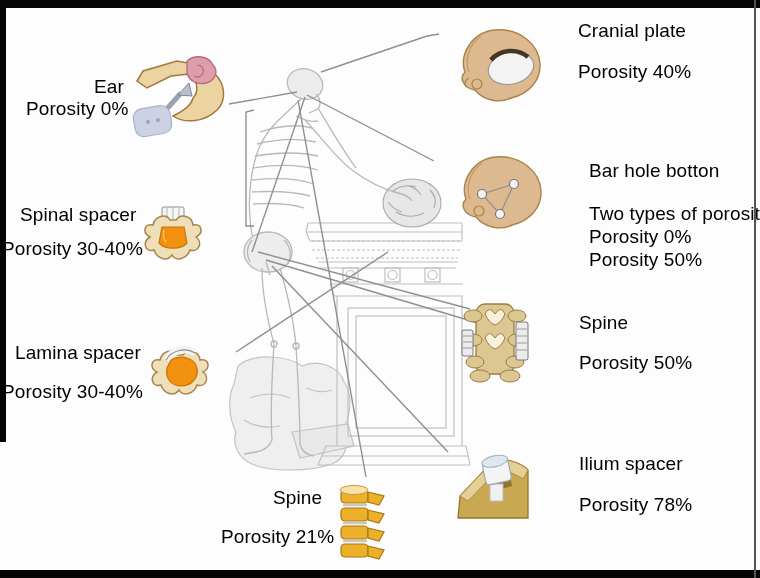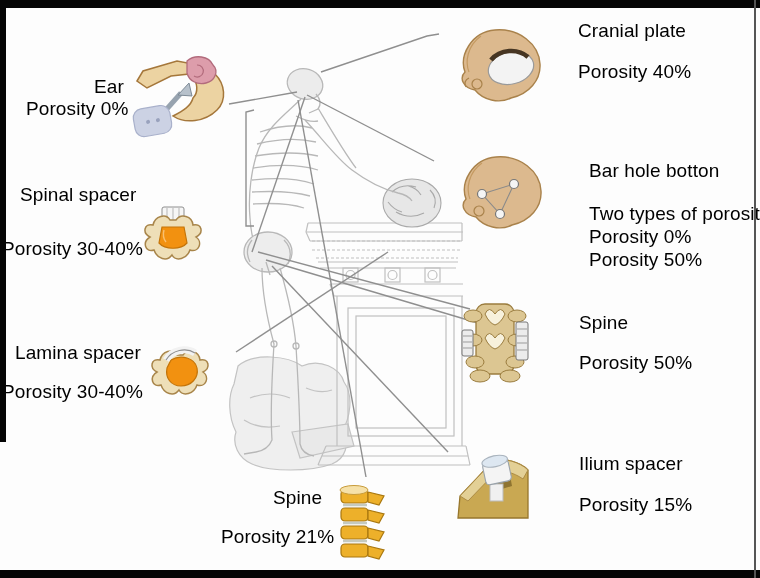--- a/index.html
+++ b/index.html
@@ -181,41 +181,41 @@
       <rect x="5" y="62" width="27" height="13" rx="4"></rect>
         <path d="M32,64 l16,4 l-5,9 l-11,-3 Z"></path>
     </g>
     <ellipse cx="18" cy="8" rx="14" ry="4.5" fill="#f6e1a8" stroke="#c79b3a" stroke-width="1"></ellipse>
     <path d="M7,23 h24 M7,41 h24 M7,59 h24" stroke="#c5cac0" stroke-width="2.5"></path>
   </svg>
 
   <div class="lbl" style="left:94px;top:76px">Ear</div>
   <div class="lbl" style="left:26px;top:98px">Porosity 0%</div>
 
-  <div class="lbl" style="left:20px;top:184px">Spinal spacer</div>
+  <div class="lbl" style="left:20px;top:204px">Spinal spacer</div>
   <div class="lbl" style="left:2px;top:238px">Porosity 30-40%</div>
 
   <div class="lbl" style="left:15px;top:342px">Lamina spacer</div>
   <div class="lbl" style="left:2px;top:381px">Porosity 30-40%</div>
 
   <div class="lbl" style="left:273px;top:487px">Spine</div>
   <div class="lbl" style="left:221px;top:526px">Porosity 21%</div>
 
   <div class="lbl" style="left:578px;top:20px">Cranial plate</div>
   <div class="lbl" style="left:578px;top:61px">Porosity 40%</div>
 
   <div class="lbl" style="left:589px;top:160px">Bar hole botton</div>
   <div class="lbl" style="left:589px;top:203px">Two types of porosity</div>
   <div class="lbl" style="left:589px;top:226px">Porosity 0%</div>
   <div class="lbl" style="left:589px;top:249px">Porosity 50%</div>
 
   <div class="lbl" style="left:579px;top:312px">Spine</div>
   <div class="lbl" style="left:579px;top:352px">Porosity 50%</div>
 
   <div class="lbl" style="left:579px;top:453px">Ilium spacer</div>
-  <div class="lbl" style="left:579px;top:494px">Porosity 15%</div>
+  <div class="lbl" style="left:579px;top:494px">Porosity 78%</div>
 
   <div class="frame" style="left:0;top:0;width:760px;height:8px"></div>
   <div class="frame" style="left:0;top:0;width:6px;height:442px"></div>
   <div class="frame" style="left:0;top:570px;width:760px;height:8px"></div>
   <div class="frame" style="left:754px;top:0;width:2px;height:578px;background:#555"></div>
 
 </div>
 
 </body></html>

